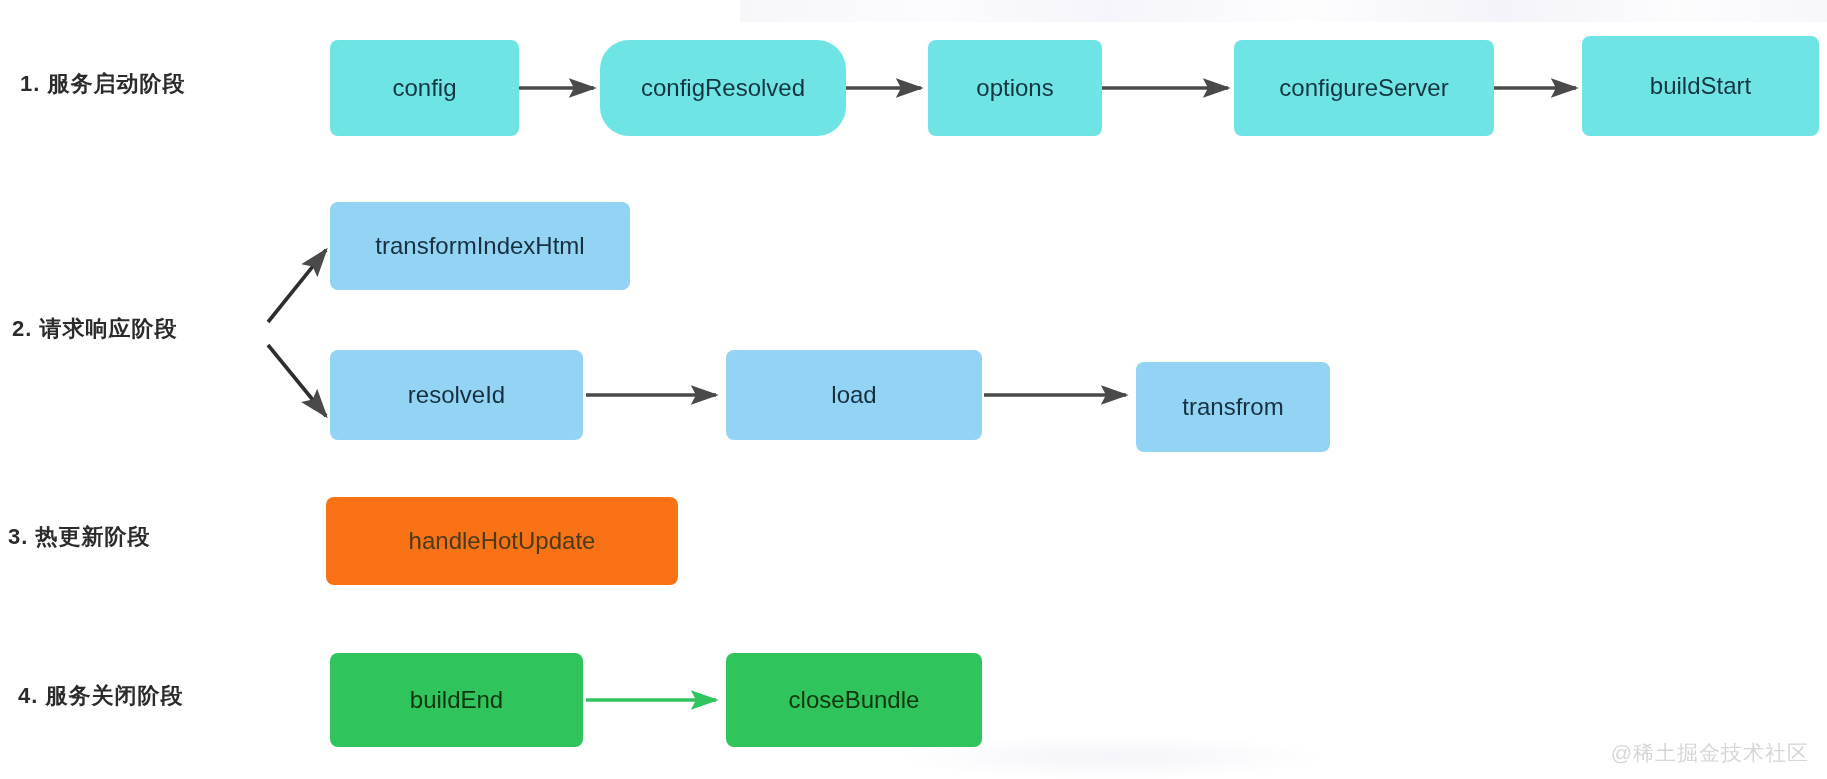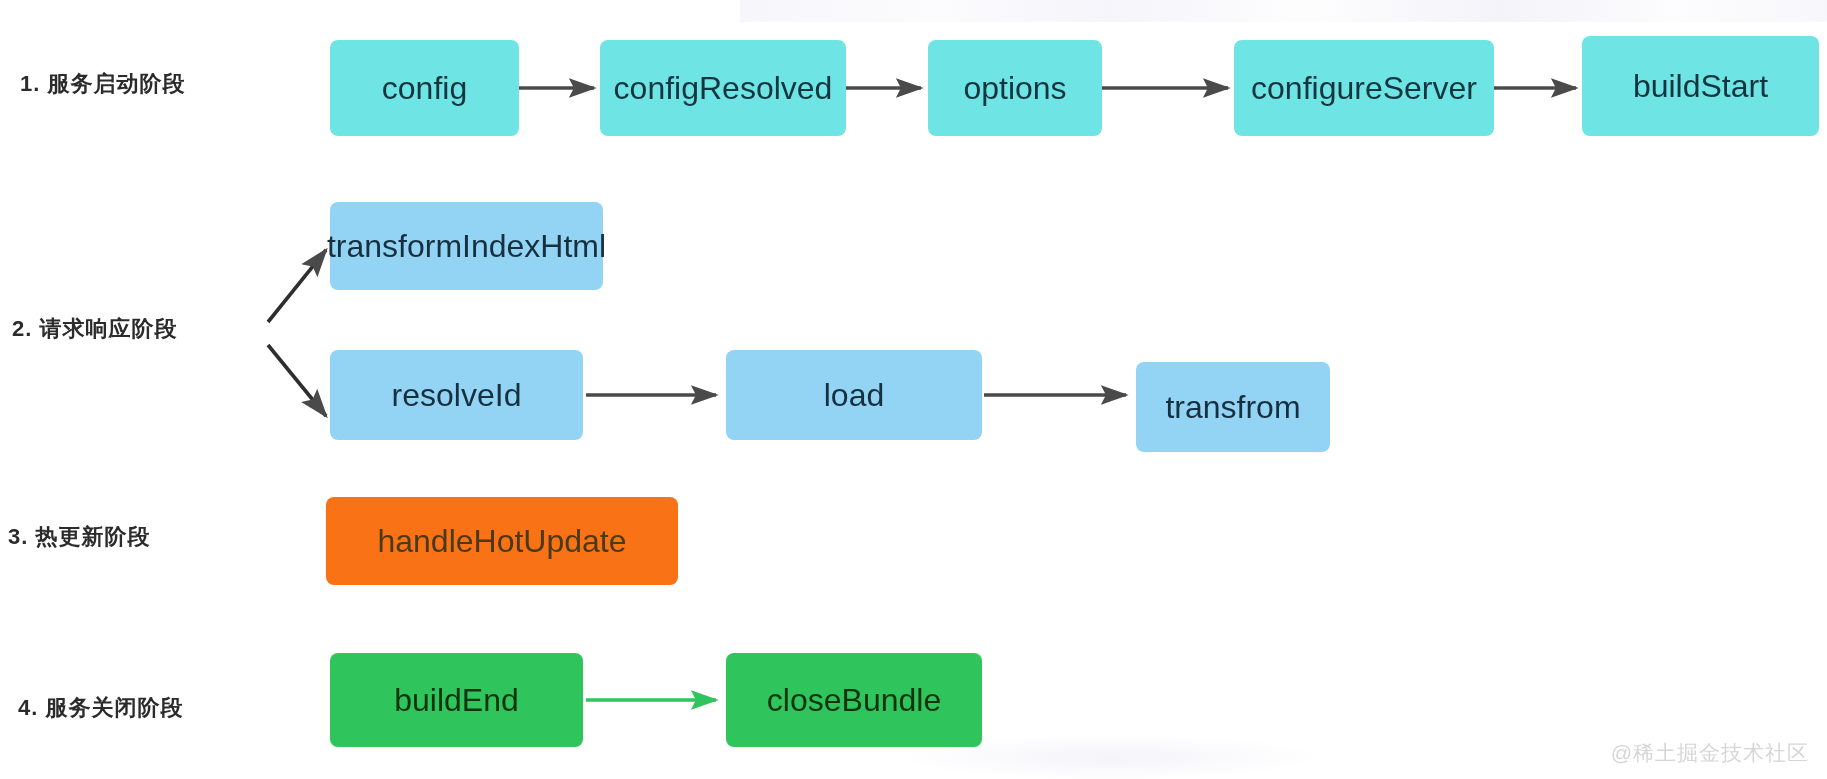--- a/index.html
+++ b/index.html
@@ -57,21 +57,21 @@
   .node {
     position: absolute;
     display: flex;
     align-items: center;
     justify-content: center;
     border-radius: 8px;
     box-sizing: border-box;
     white-space: nowrap;
   }
   .node .node-label {
-    font-size: 32px;
+    font-size: 24px;
     line-height: 1;
   }
 
   .node.cyan  { background: #6FE4E4; }
   .node.cyan .node-label  { color: #123540; }
 
   .node.blue  { background: #93D4F5; }
   .node.blue .node-label  { color: #16303f; }
 
   .node.orange { background: #f97316; }
@@ -148,39 +148,39 @@
       <line x1="586" y1="700" x2="716" y2="700" stroke="#2FC45C" stroke-width="3.4" marker-end="url(#ah-green)"></line>
     </g>
   </svg>
 
   <div class="stage-label" style="left:20px; top:73px;">1. 服务启动阶段</div>
 
   <div class="node cyan" style="left:330px; top:40px; width:189px; height:96px;">
     <span class="node-label">config</span>
   </div>
 
-  <div class="node cyan" style="left:600px; top:40px; width:246px; height:96px;">
+  <div class="node cyan" style="left:600px; top:40px; width:246px; height:96px;border-radius:29px;">
     <span class="node-label">configResolved</span>
   </div>
 
   <div class="node cyan" style="left:928px; top:40px; width:174px; height:96px;">
     <span class="node-label">options</span>
   </div>
 
   <div class="node cyan" style="left:1234px; top:40px; width:260px; height:96px;">
     <span class="node-label">configureServer</span>
   </div>
 
   <div class="node cyan" style="left:1582px; top:36px; width:237px; height:100px;">
     <span class="node-label">buildStart</span>
   </div>
 
   <div class="stage-label" style="left:12px; top:318px;">2. 请求响应阶段</div>
 
-  <div class="node blue" style="left:330px; top:202px; width:273px; height:88px;">
+  <div class="node blue" style="left:330px; top:202px; width:300px; height:88px;">
     <span class="node-label">transformIndexHtml</span>
   </div>
 
   <div class="node blue" style="left:330px; top:350px; width:253px; height:90px;">
     <span class="node-label">resolveId</span>
   </div>
 
   <div class="node blue" style="left:726px; top:350px; width:256px; height:90px;">
     <span class="node-label">load</span>
   </div>
@@ -188,21 +188,21 @@
   <div class="node blue" style="left:1136px; top:362px; width:194px; height:90px;">
     <span class="node-label">transfrom</span>
   </div>
 
   <div class="stage-label" style="left:8px; top:526px;">3. 热更新阶段</div>
 
   <div class="node orange" style="left:326px; top:497px; width:352px; height:88px;">
     <span class="node-label">handleHotUpdate</span>
   </div>
 
-  <div class="stage-label" style="left:18px; top:685px;margin-top:12px;">4. 服务关闭阶段</div>
+  <div class="stage-label" style="left:18px; top:685px;">4. 服务关闭阶段</div>
 
   <div class="node green" style="left:726px; top:653px; width:256px; height:94px;">
     <span class="node-label">closeBundle</span>
   </div>
 
   <div class="node green" style="left:330px; top:653px; width:253px; height:94px;">
     <span class="node-label">buildEnd</span>
   </div>
 
   <div class="watermark">@稀土掘金技术社区</div>

